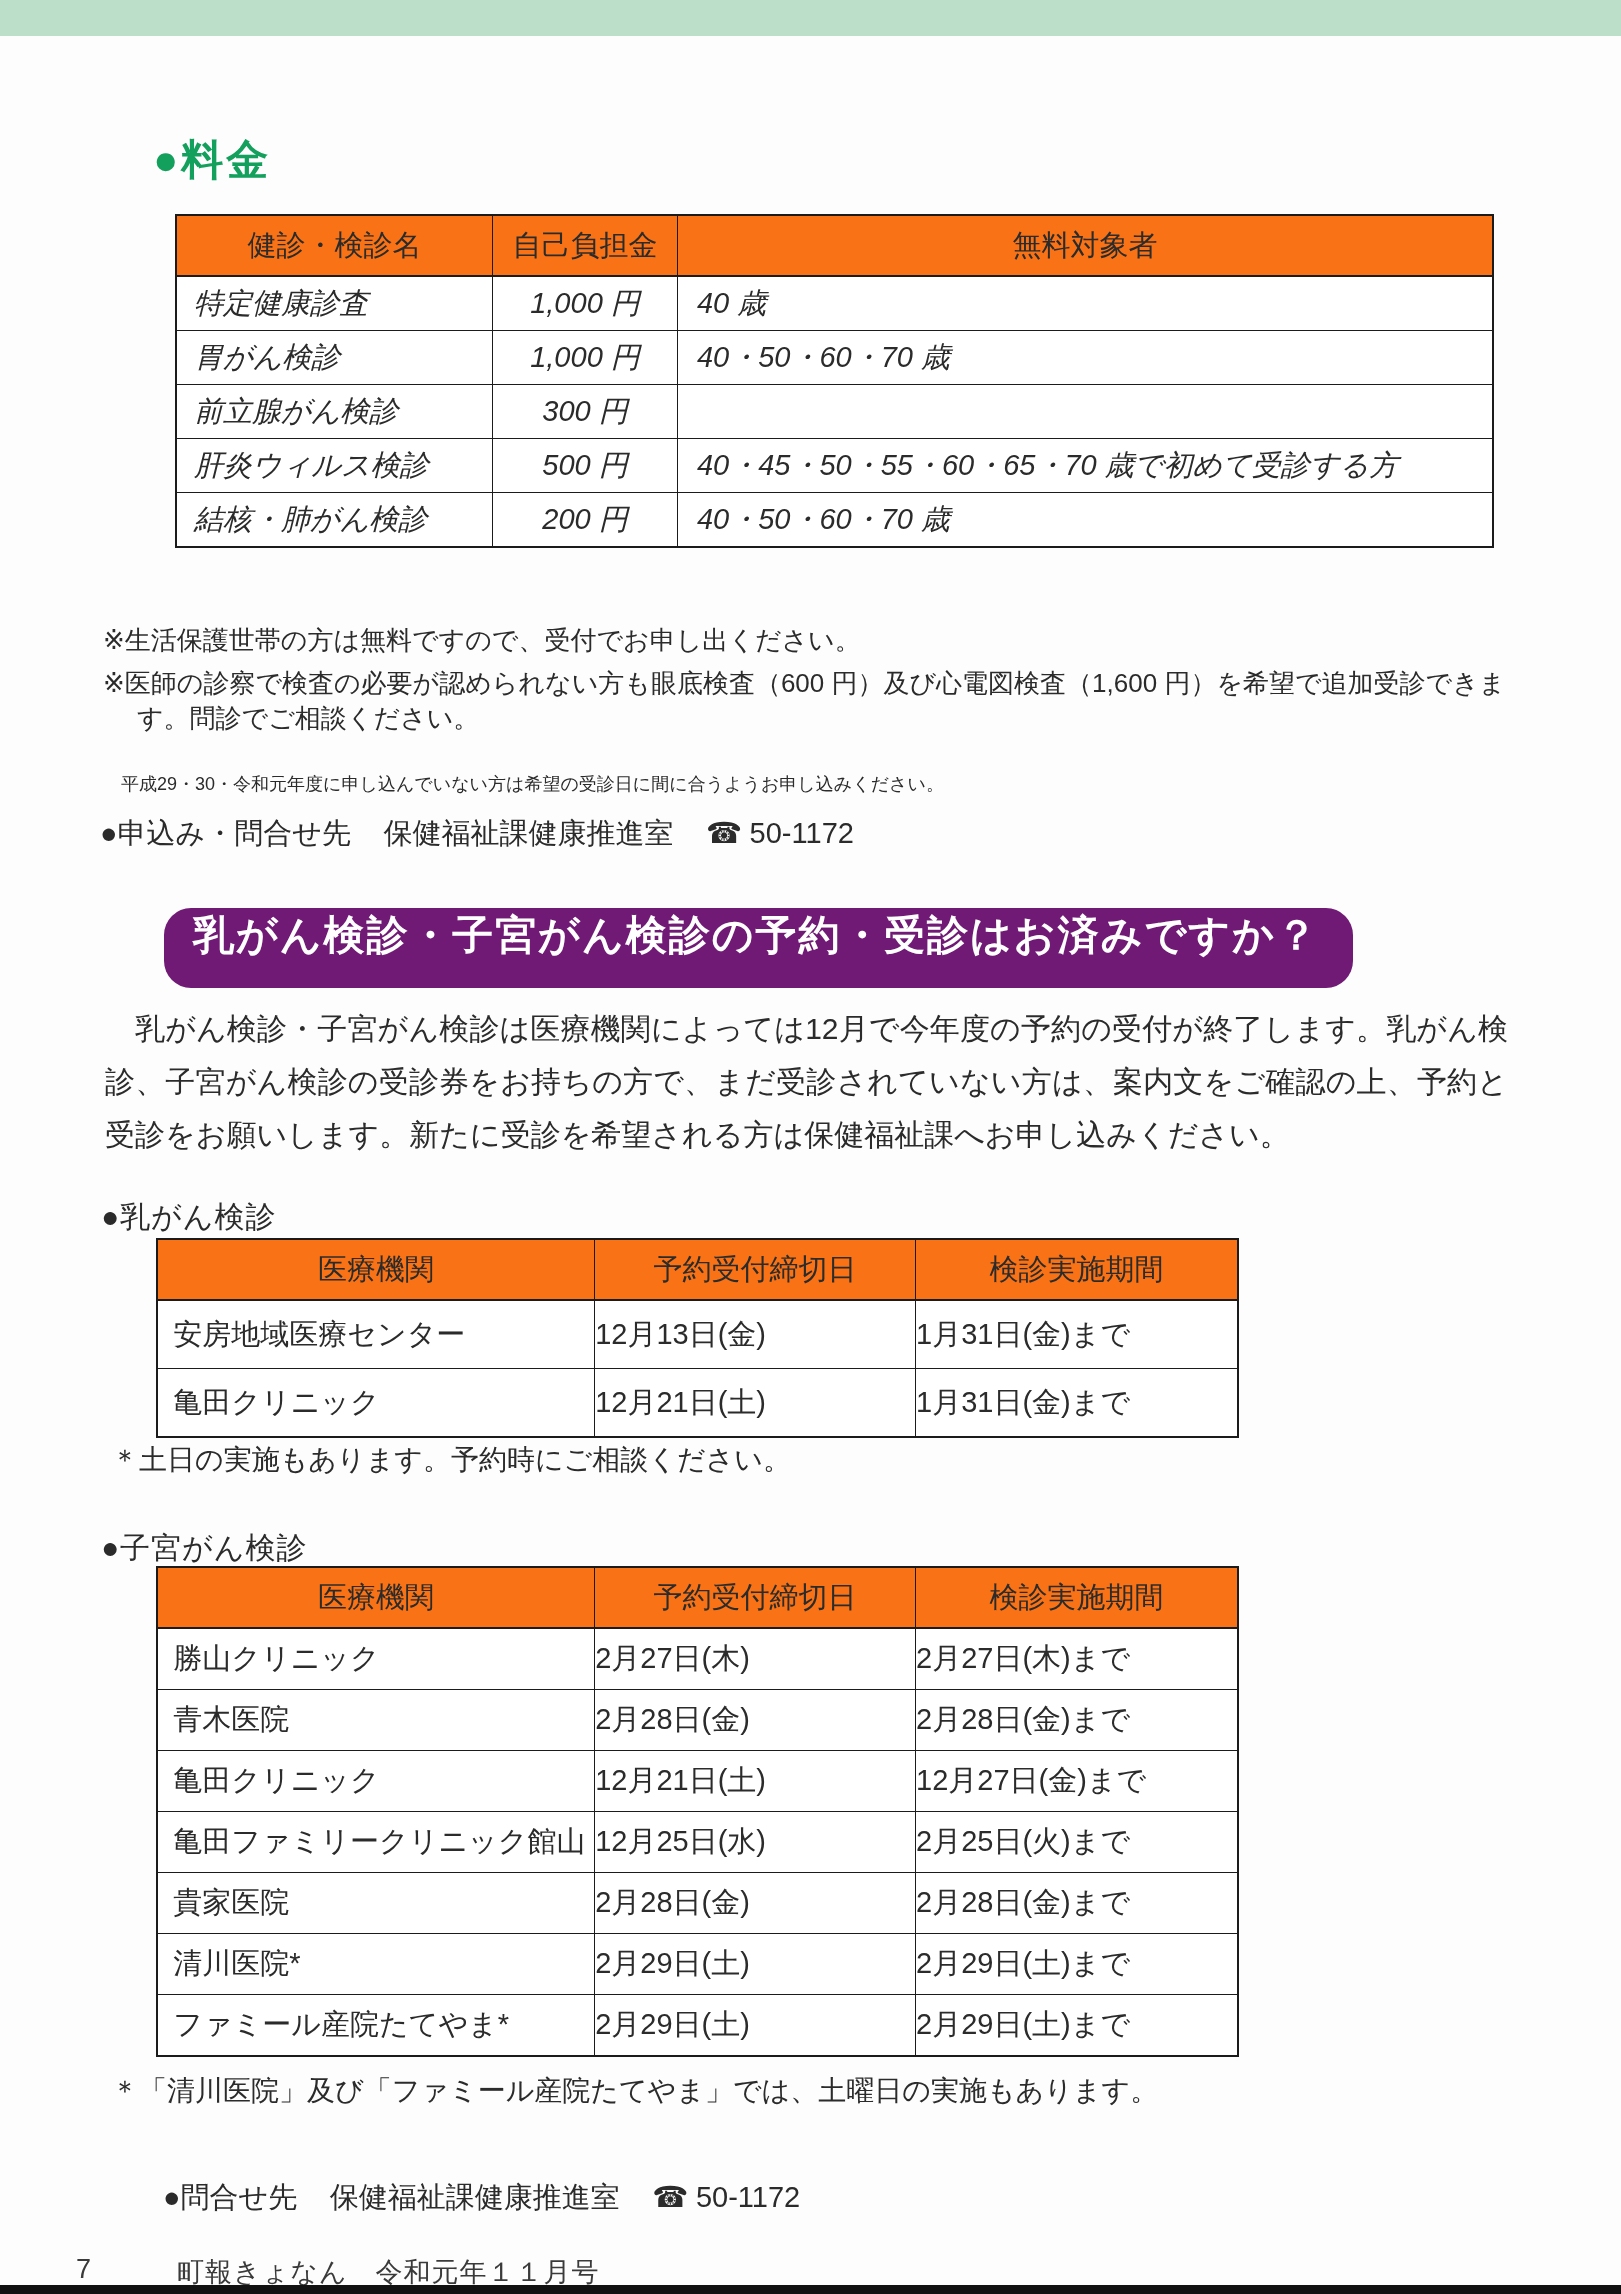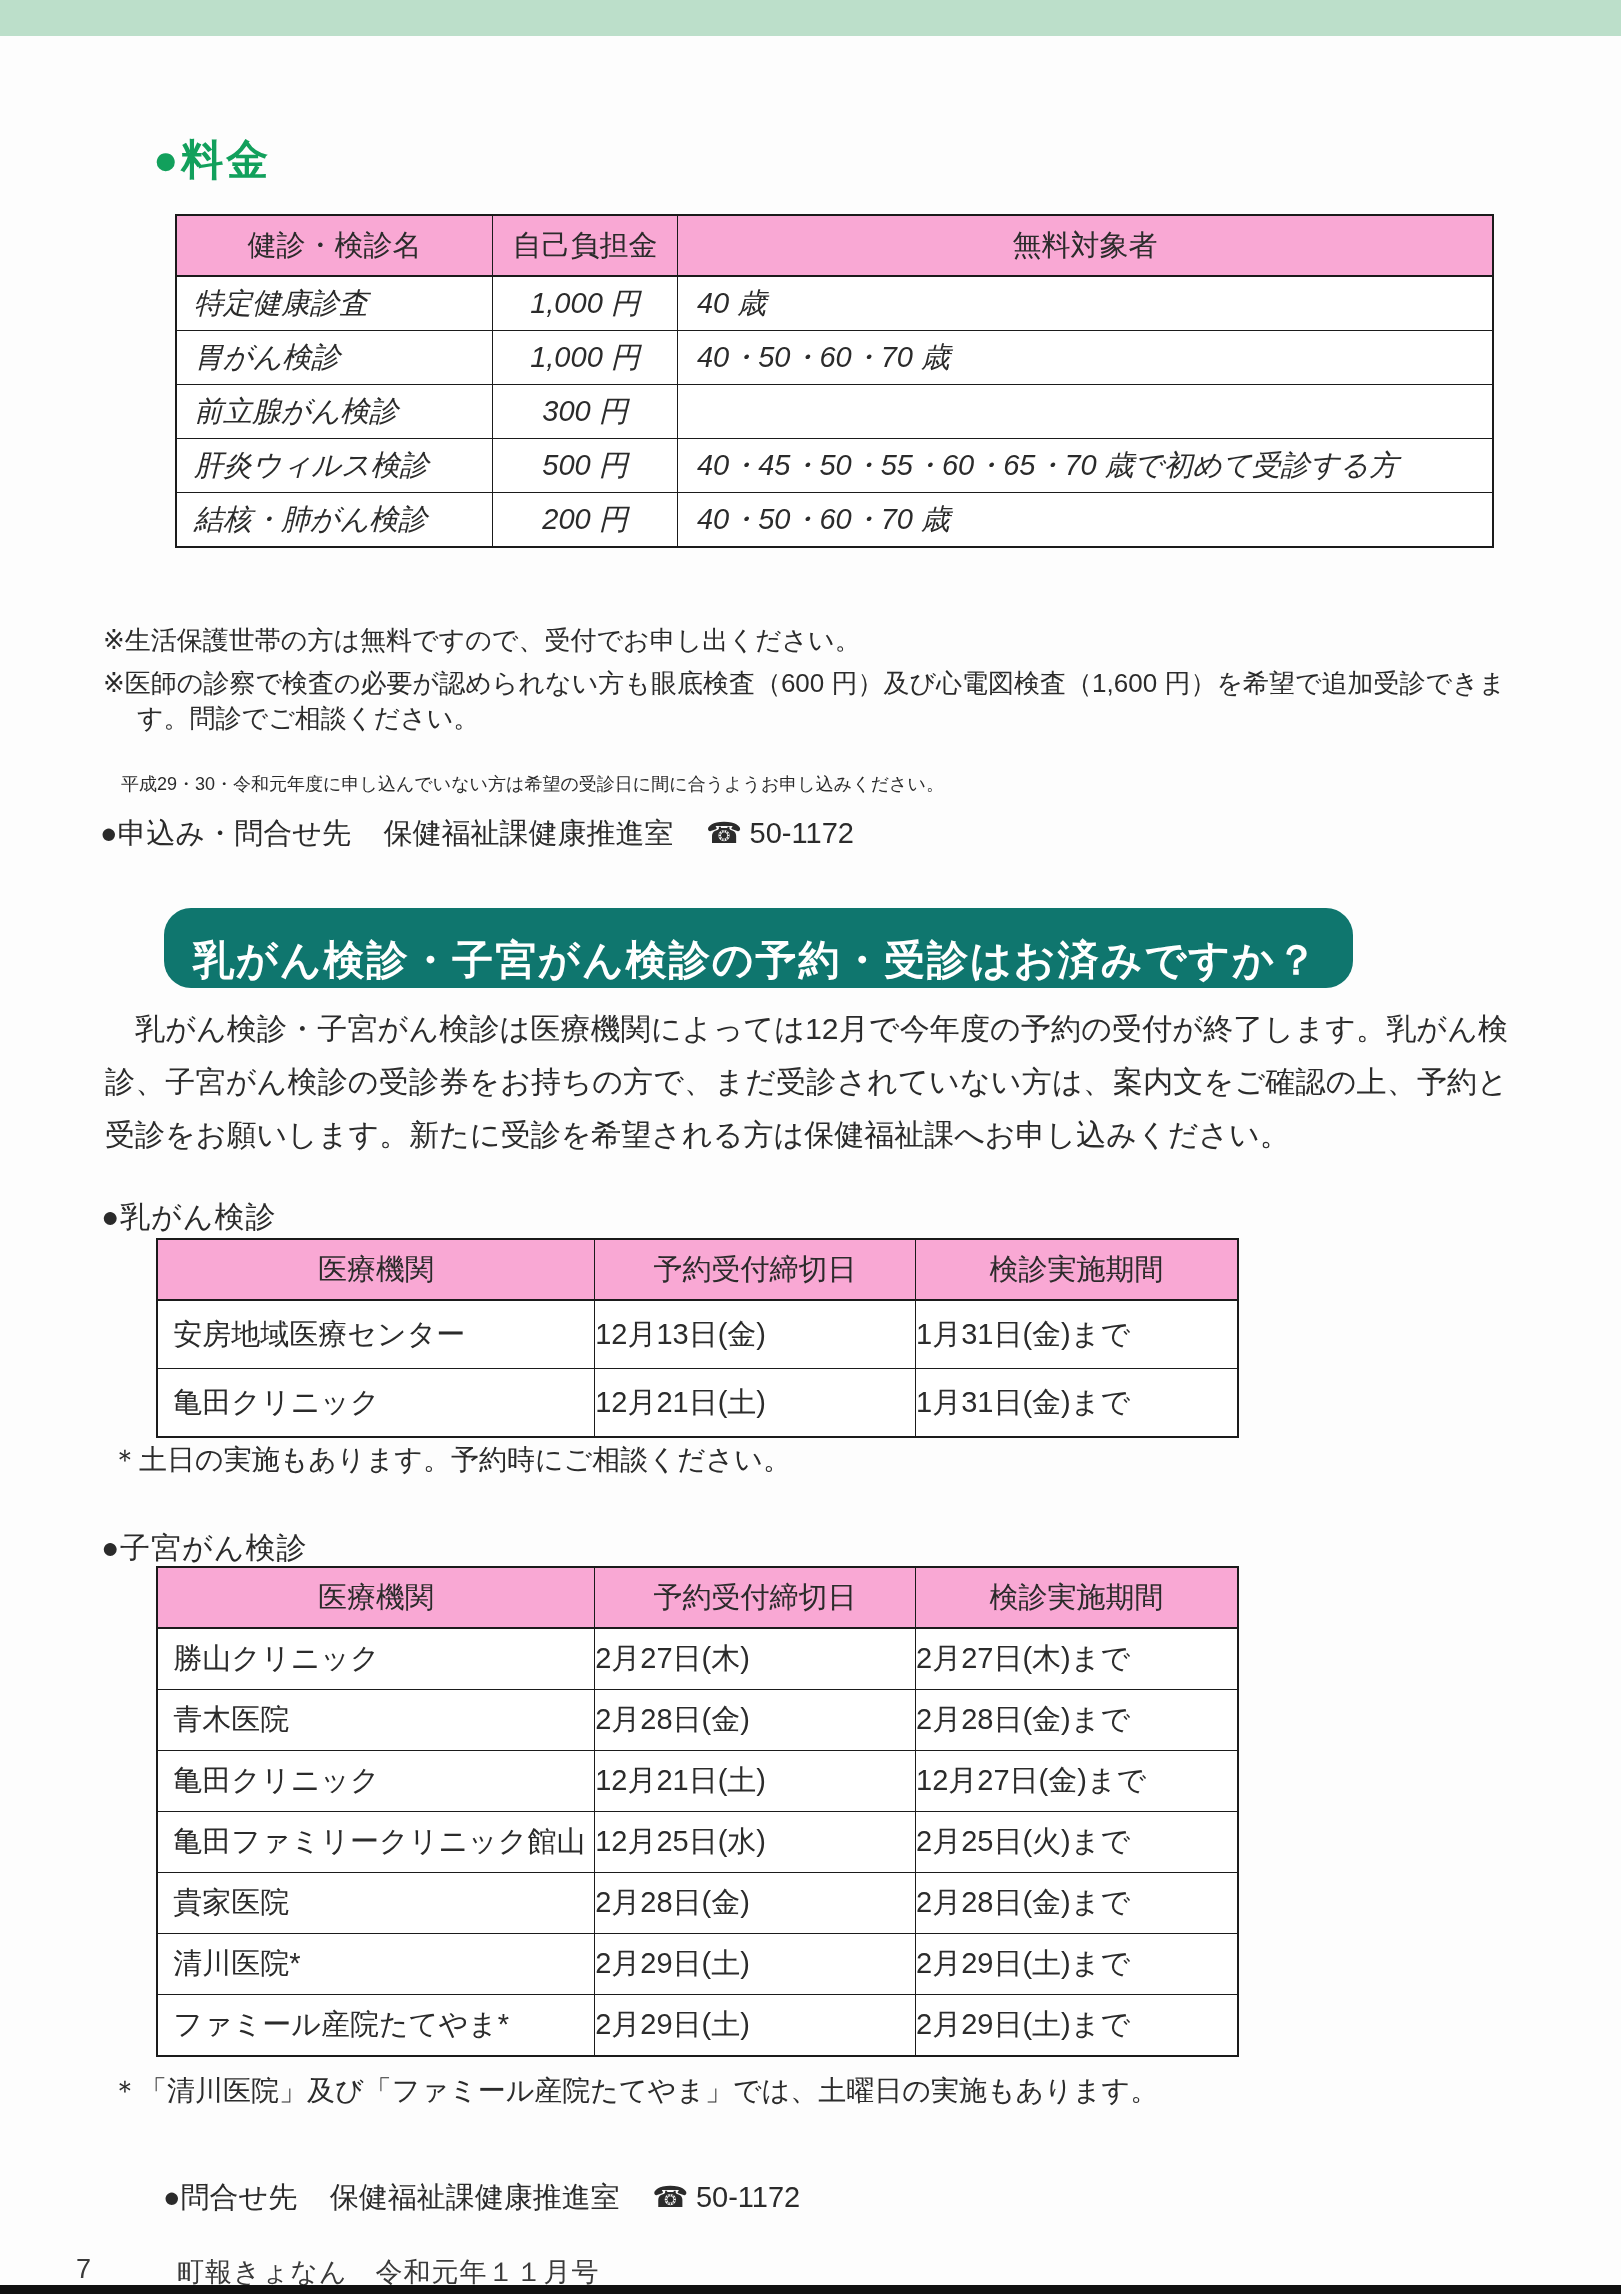--- a/index.html
+++ b/index.html
@@ -17,21 +17,21 @@
     font-size:42px;font-weight:bold;color:#12a05c;letter-spacing:2.9px;
   }
 
   table{border-collapse:collapse;table-layout:fixed;}
   .doc-table{position:absolute;border:2.9px solid #1b1b1b;background:#fff;}
   .doc-table th,.doc-table td{
     border:1.9px solid #1b1b1b;font-size:29px;font-weight:normal;
     padding:0 0 0 0;overflow:hidden;white-space:nowrap;
   }
   .doc-table thead th{
-    background:#f9a8d4;text-align:center;border-bottom:2.9px solid #1b1b1b;height:59px;
+    background:#f97316;text-align:center;border-bottom:2.9px solid #1b1b1b;height:59px;
   }
 
   .fee-table{top:214px;left:175px;width:1319px;}
   .fee-table td{height:53px;font-style:italic;}
   .fee-table td.c1{padding-left:17px;text-align:left;}
   .fee-table td.c2{text-align:center;}
   .fee-table td.c3{padding-left:19px;text-align:left;}
 
   .med-table{left:156px;width:1083px;}
   .med-table td.c1{padding-left:15.3px;text-align:left;}
@@ -47,22 +47,22 @@
   .apply-note{position:absolute;top:772px;left:103px;width:1424px;font-size:18px;text-indent:1em;}
   .contact-line{position:absolute;font-size:29px;white-space:nowrap;}
   .contact-1{top:814px;left:100px;}
   .contact-2{top:2178px;left:163px;}
   .contact-line .office{margin-left:32.5px;}
   .contact-line .phone{margin-left:32.5px;}
   .phone-icon{margin-right:7.6px;}
 
   .banner{
     position:absolute;top:908px;left:164px;width:1189px;height:80px;
-    background:#0f766e;border-radius:27px;
-    display:flex;align-items:flex-end;padding-left:29px;box-sizing:border-box;
+    background:#701a75;border-radius:27px;
+    display:flex;align-items:flex-start;padding-left:29px;box-sizing:border-box;
     color:#fff;font-size:41px;font-weight:bold;letter-spacing:1.9px;
   }
 
   .intro{
     position:absolute;top:1002px;left:105px;width:1403px;
     font-size:30px;line-height:53px;text-align:justify;text-indent:1em;
   }
 
   .sub-heading{position:absolute;left:101px;font-size:30px;letter-spacing:1px;}
   .breast-heading{top:1197px;}

